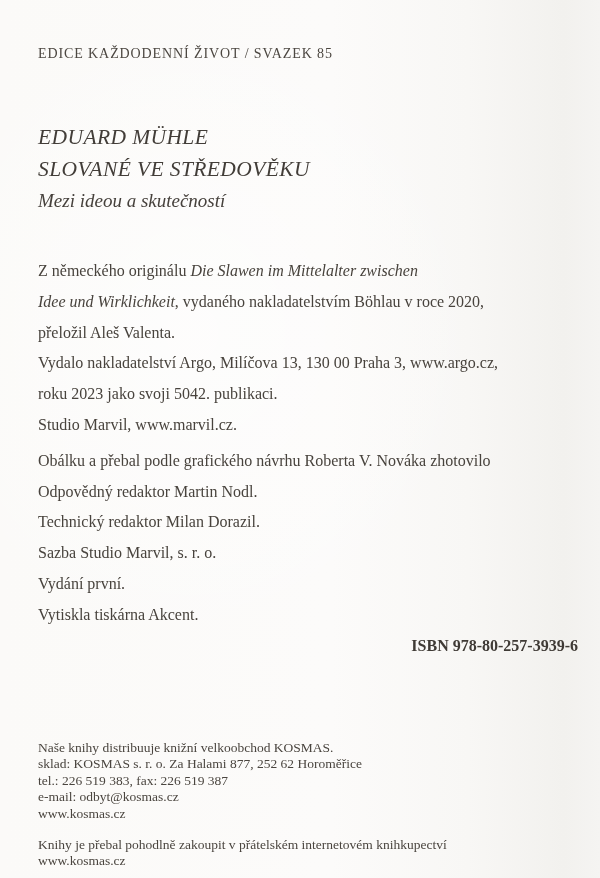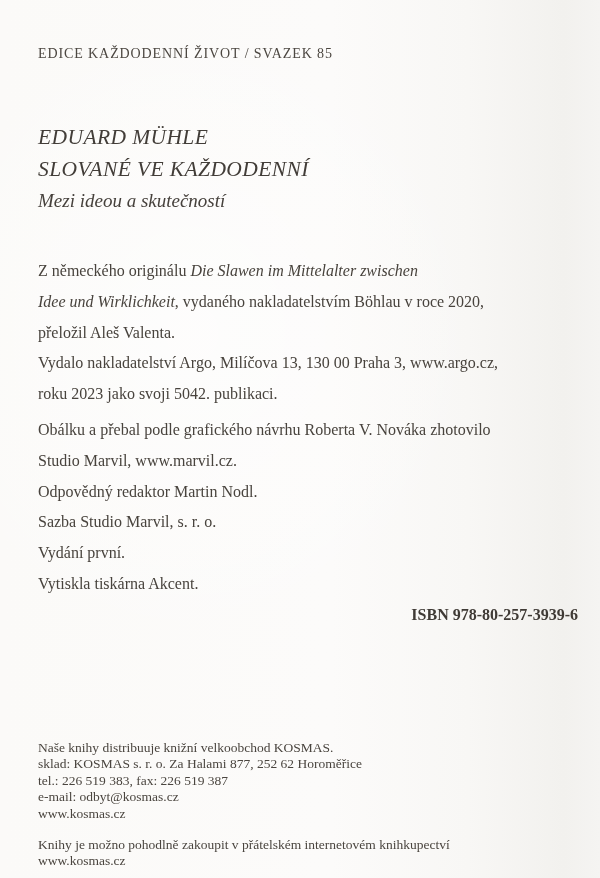--- a/index.html
+++ b/index.html
@@ -54,45 +54,46 @@
 </style>
 </head>
 <body>
 
 <div class="page">
 
   <div class="series">EDICE KAŽDODENNÍ ŽIVOT / SVAZEK 85</div>
 
   <div class="title-block">
     <div class="author">EDUARD MÜHLE</div>
-    <div class="title">SLOVANÉ VE KAŽDODENNÍ</div>
+    <div class="title">SLOVANÉ VE STŘEDOVĚKU</div>
     <div class="subtitle">Mezi ideou a skutečností</div>
   </div>
 
   <div class="imprint">
     <div class="line"><span>Z německého originálu </span><span class="it">Die Slawen im Mittelalter zwischen</span></div>
     <div class="line"><span class="it">Idee und Wirklichkeit</span><span>, vydaného nakladatelstvím Böhlau v roce 2020,</span></div>
     <div class="line">přeložil Aleš Valenta.</div>
     <div class="line">Vydalo nakladatelství Argo, Milíčova 13, 130 00 Praha 3, www.argo.cz,</div>
     <div class="line">roku 2023 jako svoji 5042. publikaci.</div>
+    <div class="line">Studio Marvil, www.marvil.cz.</div>
     <div class="line gap-before">Obálku a přebal podle grafického návrhu Roberta V. Nováka zhotovilo</div>
-    <div class="line">Studio Marvil, www.marvil.cz.</div>
     <div class="line">Odpovědný redaktor Martin Nodl.</div>
+    <div class="line">Technický redaktor Milan Dorazil.</div>
     <div class="line">Sazba Studio Marvil, s. r. o.</div>
     <div class="line">Vydání první.</div>
     <div class="line">Vytiskla tiskárna Akcent.</div>
     <div class="line isbn">ISBN 978-80-257-3939-6</div>
   </div>
 
   <div class="distribution smallblock">
     <div class="line">Naše knihy distribuuje knižní velkoobchod KOSMAS.</div>
     <div class="line">sklad: KOSMAS s. r. o. Za Halami 877, 252 62 Horoměřice</div>
     <div class="line">tel.: 226 519 383, fax: 226 519 387</div>
     <div class="line">e-mail: odbyt@kosmas.cz</div>
     <div class="line">www.kosmas.cz</div>
   </div>
 
   <div class="closing smallblock">
-    <div class="line">Knihy je možno pohodlně zakoupit v přátelském internetovém knihkupectví</div>
+    <div class="line">Knihy je přebal pohodlně zakoupit v přátelském internetovém knihkupectví</div>
     <div class="line">www.kosmas.cz</div>
   </div>
 
 </div>
 
 </body></html>

